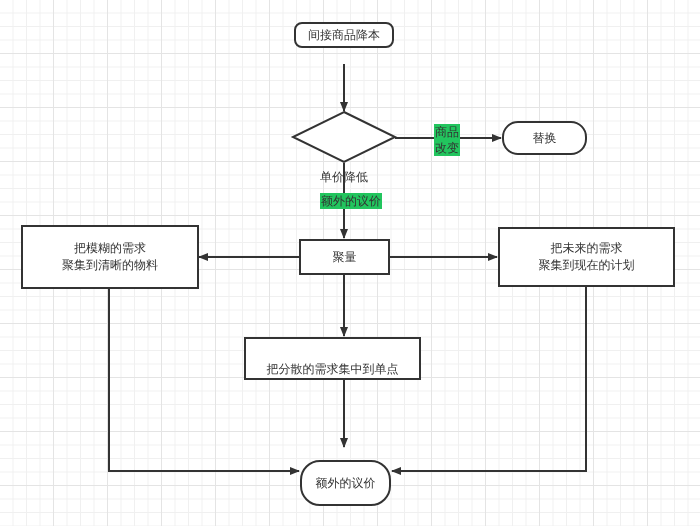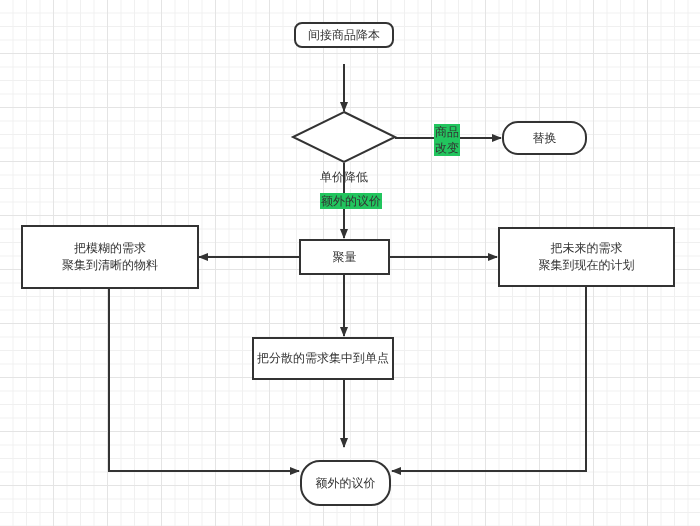--- a/index.html
+++ b/index.html
@@ -87,19 +87,19 @@
 <div class="node" style="left:21px; top:225px; width:178px; height:64px;">
   <span>把模糊的需求
 聚集到清晰的物料</span>
 </div>
 
 <div class="node" style="left:498px; top:227px; width:177px; height:60px;">
   <span>把未来的需求
 聚集到现在的计划</span>
 </div>
 
-<div class="node" style="left:252px; top:337px; width:142px; height:43px;">
+<div class="node" style="left:244px; top:337px; width:177px; height:43px;align-items:flex-end;">
   <span>把分散的需求集中到单点</span>
 </div>
 
 <div class="node rounded" style="left:300px; top:460px; width:91px; height:46px; border-radius:20px;">
   <span>额外的议价</span>
 </div>
 
 </body></html>

